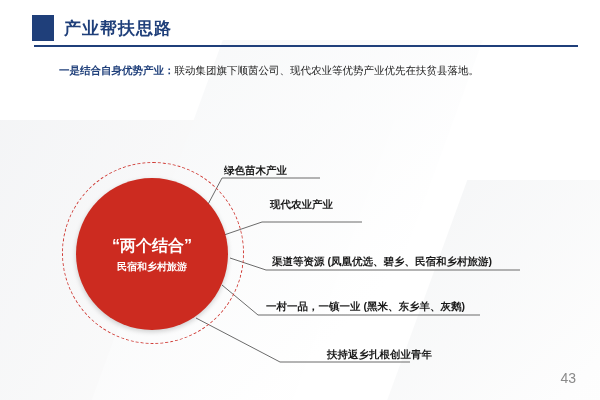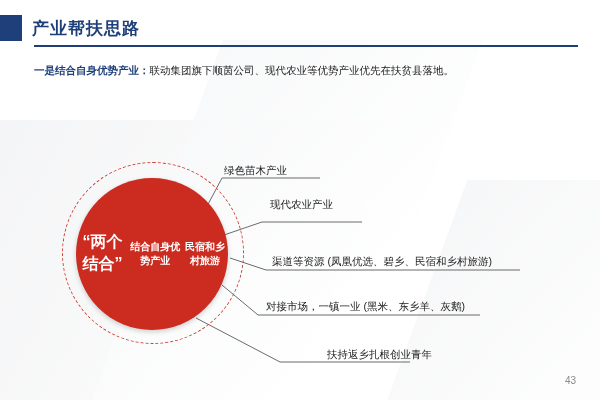--- a/index.html
+++ b/index.html
@@ -55,20 +55,21 @@
   }
 
   
   .title-bar {
     position: absolute;
     left: 0;
     top: 14px;
     height: 28px;
     display: flex;
     align-items: center;
+    padding-left: 32px;
   }
   .title-accent {
     width: 22px;
     height: 26px;
     background: #1f3f7a;
     margin-right: 10px;
   }
   .title-text {
     font-size: 17px;
     font-weight: bold;
@@ -89,20 +90,21 @@
     position: absolute;
     left: 34px;
     top: 60px;
     width: 530px;
   }
   .para {
     font-size: 10.5px;
     line-height: 20px;
     color: #1b1b1b;
     margin-bottom: 3px;
+    margin-left: 25px;
   }
   .para .lead {
     color: #1f3f7a;
     font-weight: bold;
   }
 
   
   .diagram {
     position: absolute;
     left: 0;
@@ -122,21 +124,21 @@
   .red-circle {
     position: absolute;
     left: 76px;
     top: 28px;
     width: 152px;
     height: 152px;
     border-radius: 50%;
     background: #cc2b20;
     color: #ffffff;
     display: flex;
-    flex-direction: row;
+    flex-direction: column;
     align-items: center;
     justify-content: center;
     text-align: center;
     box-shadow: 0 2px 5px rgba(0,0,0,.18);
   }
   .red-circle .big {
     font-size: 16px;
     font-weight: bold;
     line-height: 22px;
     margin-bottom: 3px;
@@ -152,34 +154,34 @@
     left: 0;
     top: 0;
     width: 600px;
     height: 235px;
   }
 
   .item-label {
     position: absolute;
     font-size: 10.5px;
     color: #1b1b1b;
-    font-weight: normal;
+    font-weight: bold;
     white-space: nowrap;
   }
   .i0 { left: 224px; top: 14px; }
   .i1 { left: 270px; top: 48px; }
   .i2 { left: 272px; top: 105px; }
   .i3 { left: 266px; top: 150px; }
   .i4 { left: 288px; top: 198px; margin-left: 39px; }
 
   .page-num {
     position: absolute;
     right: 24px;
     bottom: 14px;
-    font-size: 10px;
+    font-size: 14px;
     color: #8a8a8a;
   }
 </style>
 </head>
 <body>
 
 <div class="slide">
 
   <div class="bg-shape s1"></div>
   <div class="bg-shape s2"></div>
@@ -213,25 +215,24 @@
       <line x1="258" y1="165" x2="480" y2="165" stroke="#6b6b6b" stroke-width="1"></line>
 
       <line x1="196" y1="168" x2="280" y2="212" stroke="#6b6b6b" stroke-width="1"></line>
       <line x1="280" y1="212" x2="410" y2="212" stroke="#6b6b6b" stroke-width="1"></line>
     </svg>
 
     <div class="dashed-circle"></div>
 
     <div class="red-circle">
       <div class="big">“两个结合”</div>
-      <div class="sub">结合自身优势产业</div>
       <div class="sub">民宿和乡村旅游</div>
     </div>
 
     <div class="item-label i0">绿色苗木产业</div>
     <div class="item-label i1">现代农业产业</div>
     <div class="item-label i2">渠道等资源 (凤凰优选、碧乡、民宿和乡村旅游)</div>
-    <div class="item-label i3">对接市场，一镇一业 (黑米、东乡羊、灰鹅)</div>
+    <div class="item-label i3">一村一品，一镇一业 (黑米、东乡羊、灰鹅)</div>
     <div class="item-label i4">扶持返乡扎根创业青年</div>
   </div>
 
   <div class="page-num">43</div>
 </div>
 
 </body></html>

